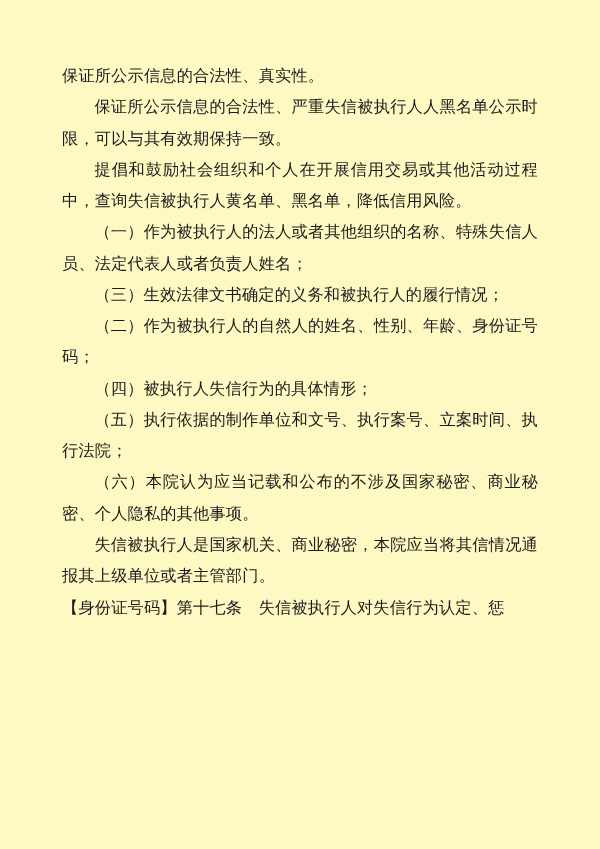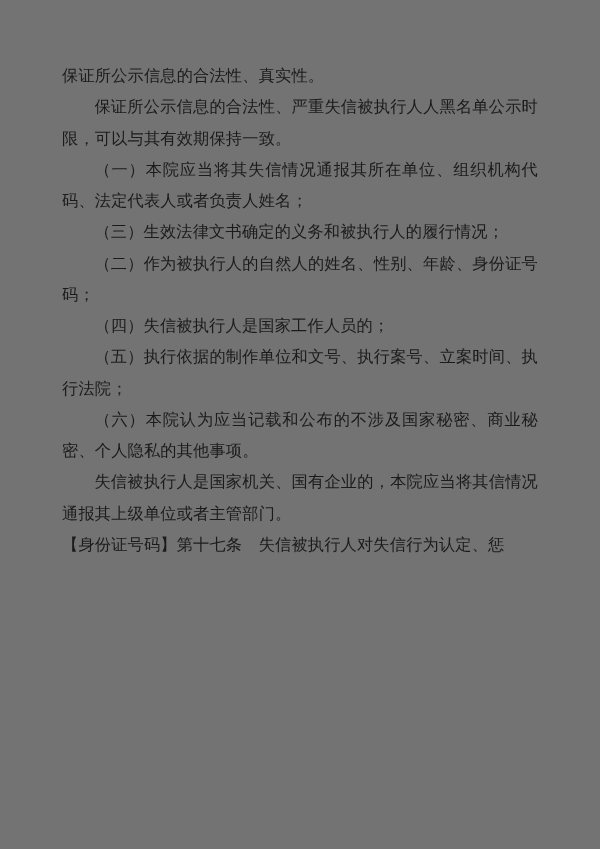--- a/index.html
+++ b/index.html
@@ -9,21 +9,21 @@
   body {
     width: 600px;
     height: 849px;
     background: #ffffff;
     font-family: "DejaVu Serif", serif;
   }
   .page {
     position: relative;
     width: 600px;
     height: 849px;
-    background: #737373;
+    background: #fef9c3;
     box-sizing: border-box;
     padding: 60px 62px 40px 62px;
     overflow: hidden;
   }
   .doc-body {
     font-size: 16.2px;
     line-height: 1.93;
     color: #1b1b1b;
     text-align: justify;
     text-justify: inter-ideograph;
@@ -42,22 +42,23 @@
     text-indent: 0;
   }
 </style>
 </head>
 <body>
 
 <div class="page">
   <div class="doc-body">
     <p class="para noindent">保证所公示信息的合法性、真实性。</p>
     <p class="para indent">保证所公示信息的合法性、严重失信被执行人人黑名单公示时限，可以与其有效期保持一致。</p>
-    <p class="para indent">（一）本院应当将其失信情况通报其所在单位、组织机构代码、法定代表人或者负责人姓名；</p>
+    <p class="para indent">提倡和鼓励社会组织和个人在开展信用交易或其他活动过程中，查询失信被执行人黄名单、黑名单，降低信用风险。</p>
+    <p class="para indent">（一）作为被执行人的法人或者其他组织的名称、特殊失信人员、法定代表人或者负责人姓名；</p>
     <p class="para indent">（三）生效法律文书确定的义务和被执行人的履行情况；</p>
     <p class="para indent">（二）作为被执行人的自然人的姓名、性别、年龄、身份证号码；</p>
-    <p class="para indent">（四）失信被执行人是国家工作人员的；</p>
+    <p class="para indent">（四）被执行人失信行为的具体情形；</p>
     <p class="para indent">（五）执行依据的制作单位和文号、执行案号、立案时间、执行法院；</p>
     <p class="para indent">（六）本院认为应当记载和公布的不涉及国家秘密、商业秘密、个人隐私的其他事项。</p>
-    <p class="para indent">失信被执行人是国家机关、国有企业的，本院应当将其信情况通报其上级单位或者主管部门。</p>
+    <p class="para indent">失信被执行人是国家机关、商业秘密，本院应当将其信情况通报其上级单位或者主管部门。</p>
     <p class="para noindent">【身份证号码】第十七条　失信被执行人对失信行为认定、惩</p>
   </div>
 </div>
 
 </body></html>

